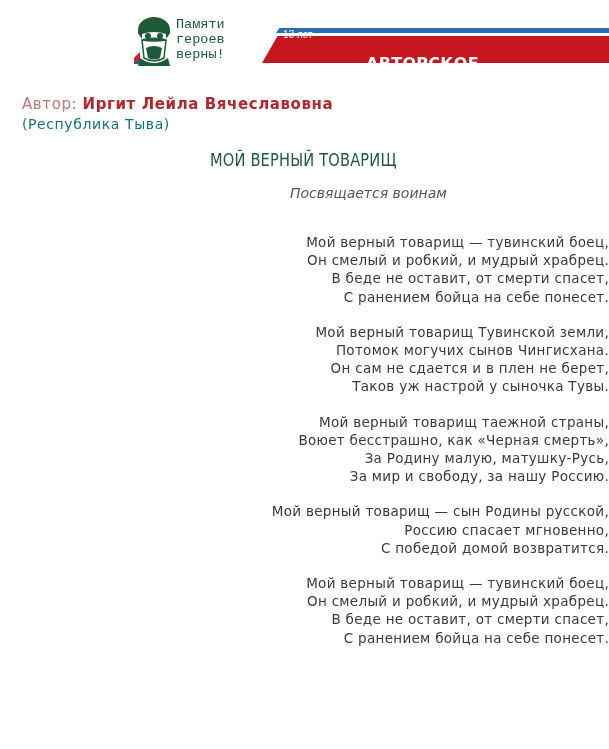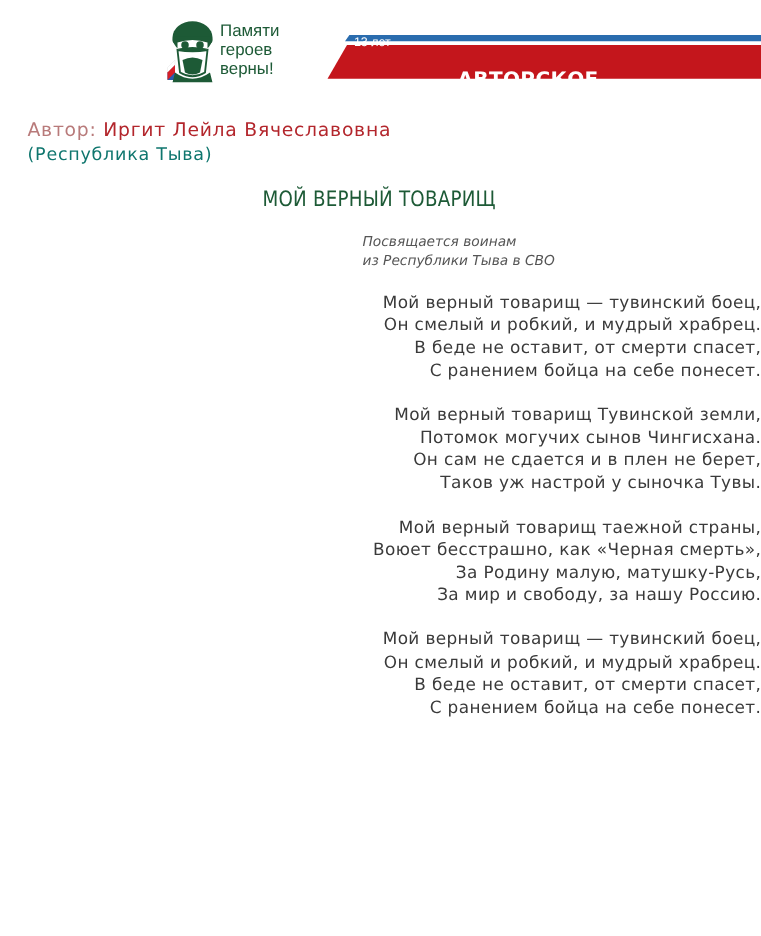--- a/index.html
+++ b/index.html
@@ -4,33 +4,33 @@
   <style>
     html, body { margin: 0; padding: 0; }
     body {
       width: 609px; height: 749px; background: #ffffff; position: relative; overflow: hidden;
       font-family: "Liberation Sans", "DejaVu Sans", sans-serif;
     }
     .header { position: absolute; left: 0; top: 0; width: 609px; height: 80px; }
     .logo1 { position: absolute; left: 18px; top: 20px; width: 100px; height: 44px; }
     .logo1-text { position: absolute; left: 22px; top: 32px; font-family: "DejaVu Sans", sans-serif; font-weight: bold; font-size: 9.5px; line-height: 10px; color: #1f4fa3; letter-spacing: -0.2px; }
     .logo2 { position: absolute; left: 130px; top: 14px; width: 125px; height: 52px; }
-    .logo2-text { position: absolute; left: 46px; top: 3px; font-family: Liberation Sans, sans-serif; font-size: 13.5px; line-height: 15px; color: #1d5a36; }
+    .logo2-text { position: absolute; left: 46px; top: 3px; font-family: Liberation Mono, monospace; font-size: 13.5px; line-height: 15px; color: #1d5a36; }
     .stripe-blue { position: absolute; left: 276px; top: 28px; width: 333px; height: 5px; background: #2a6cae; transform: skewX(-35deg); transform-origin: left bottom; }
     .banner { position: absolute; left: 262px; top: 36px; width: 360px; height: 27px; background: #c4161c; transform: skewX(-30deg); transform-origin: left bottom; }
     .banner-age { position: absolute; left: 272px; top: 29px; font-size: 10px; color: #ffffff; }
     .banner-title { position: absolute; left: 366px; top: 41px; font-family: "DejaVu Sans", sans-serif; font-weight: bold; font-size: 16px; color: #ffffff; letter-spacing: 0.3px; margin-top: 13px; }
 
     .author-line { position: absolute; left: 22px; top: 95px; font-family: "DejaVu Sans", sans-serif; font-size: 15px; letter-spacing: 0.6px; white-space: nowrap; }
     .author-label { color: #b87a7a; }
-    .author-name { color: #b3262c; font-weight: normal; }
+    .author-name { color: #b3262c; font-weight: bold; }
     .author-region { position: absolute; left: 22px; top: 116px; font-family: "DejaVu Sans", sans-serif; font-size: 14px; color: #0f766e; letter-spacing: 0.6px; }
 
     .poem-title { position: absolute; left: 0; width: 609px; top: 150px; text-align: center; font-family: "DejaVu Sans", sans-serif; font-size: 17px; color: #1d5a36; letter-spacing: 0.2px; transform: scaleX(0.86); transform-origin: 296px 0; }
-    .dedication { position: absolute; left: 290px; top: 186px; font-family: "DejaVu Sans", sans-serif; font-style: italic; font-size: 11px; line-height: 15px; color: #555; }
+    .dedication { position: absolute; left: 290px; top: 186px; font-family: "DejaVu Sans", sans-serif; font-style: italic; font-size: 14px; line-height: 15px; color: #555; text-align: center; }
 
     .poem { position: absolute; left: 0; top: 233px; width: 609px; }
     .stanza { text-align: right; margin: 0 0 17px 0; }
     .stanza-line { display: block; font-family: "DejaVu Sans", sans-serif; font-size: 13.5px; line-height: 18.2px; color: #3a3a3a; letter-spacing: 0.3px; margin-left: -6px; }
   </style>
 </head>
 <body>
 
 <div class="header">
 
@@ -63,21 +63,20 @@
 
 <div class="author-line">
   <span class="author-label">Автор: </span><span class="author-name">Иргит Лейла Вячеславовна</span>
 </div>
 <div class="author-region">(Республика Тыва)</div>
 
 <div class="poem-title">МОЙ ВЕРНЫЙ ТОВАРИЩ</div>
 
 <div class="dedication">
   <div>Посвящается воинам</div>
-  <div>из Республики Тыва в СВО</div>
 </div>
 
 <div class="poem">
   <div class="stanza">
     <span class="stanza-line">Мой верный товарищ — тувинский боец,</span>
     <span class="stanza-line">Он смелый и робкий, и мудрый храбрец.</span>
     <span class="stanza-line">В беде не оставит, от смерти спасет,</span>
     <span class="stanza-line">С ранением бойца на себе понесет.</span>
   </div>
   <div class="stanza">
@@ -86,18 +85,23 @@
     <span class="stanza-line">Он сам не сдается и в плен не берет,</span>
     <span class="stanza-line">Таков уж настрой у сыночка Тувы.</span>
   </div>
   <div class="stanza">
     <span class="stanza-line">Мой верный товарищ таежной страны,</span>
     <span class="stanza-line">Воюет бесстрашно, как «Черная смерть»,</span>
     <span class="stanza-line">За Родину малую, матушку-Русь,</span>
     <span class="stanza-line">За мир и свободу, за нашу Россию.</span>
   </div>
   <div class="stanza">
+    <span class="stanza-line">Мой верный товарищ — сын Родины русской,</span>
+    <span class="stanza-line">Россию спасает мгновенно,</span>
+    <span class="stanza-line">С победой домой возвратится.</span>
+  </div>
+  <div class="stanza">
     <span class="stanza-line">Мой верный товарищ — тувинский боец,</span>
     <span class="stanza-line">Он смелый и робкий, и мудрый храбрец.</span>
     <span class="stanza-line">В беде не оставит, от смерти спасет,</span>
     <span class="stanza-line">С ранением бойца на себе понесет.</span>
   </div>
 </div>
 
 </body></html>

